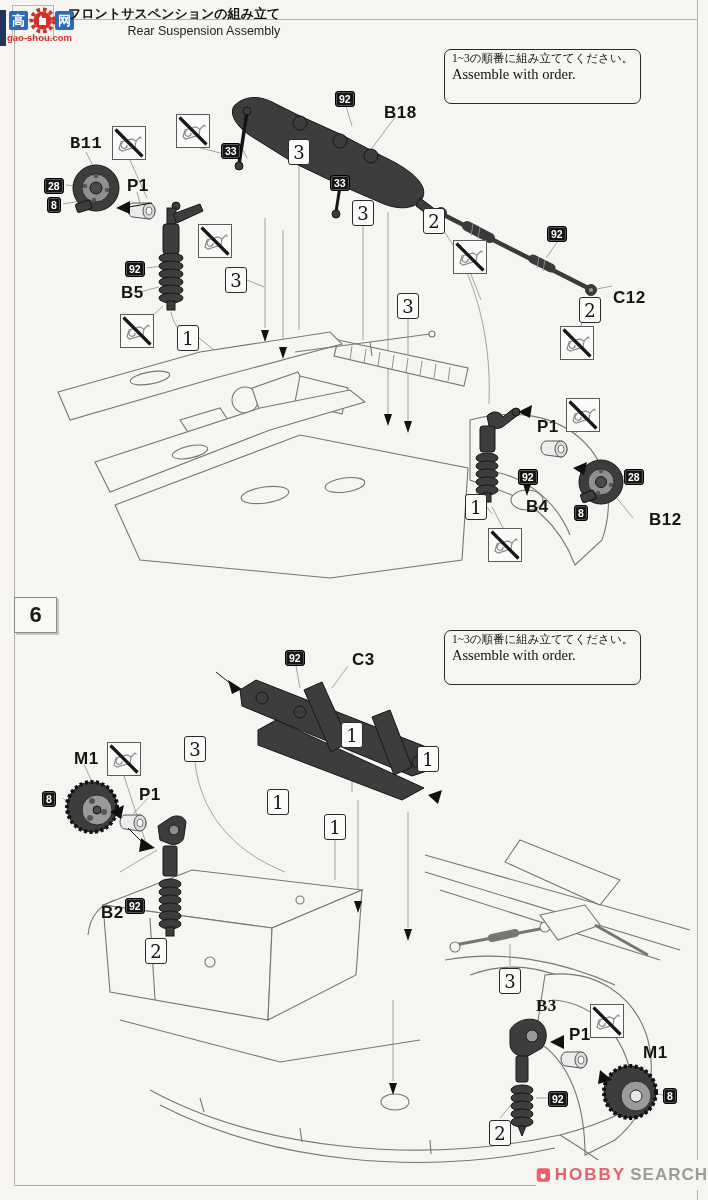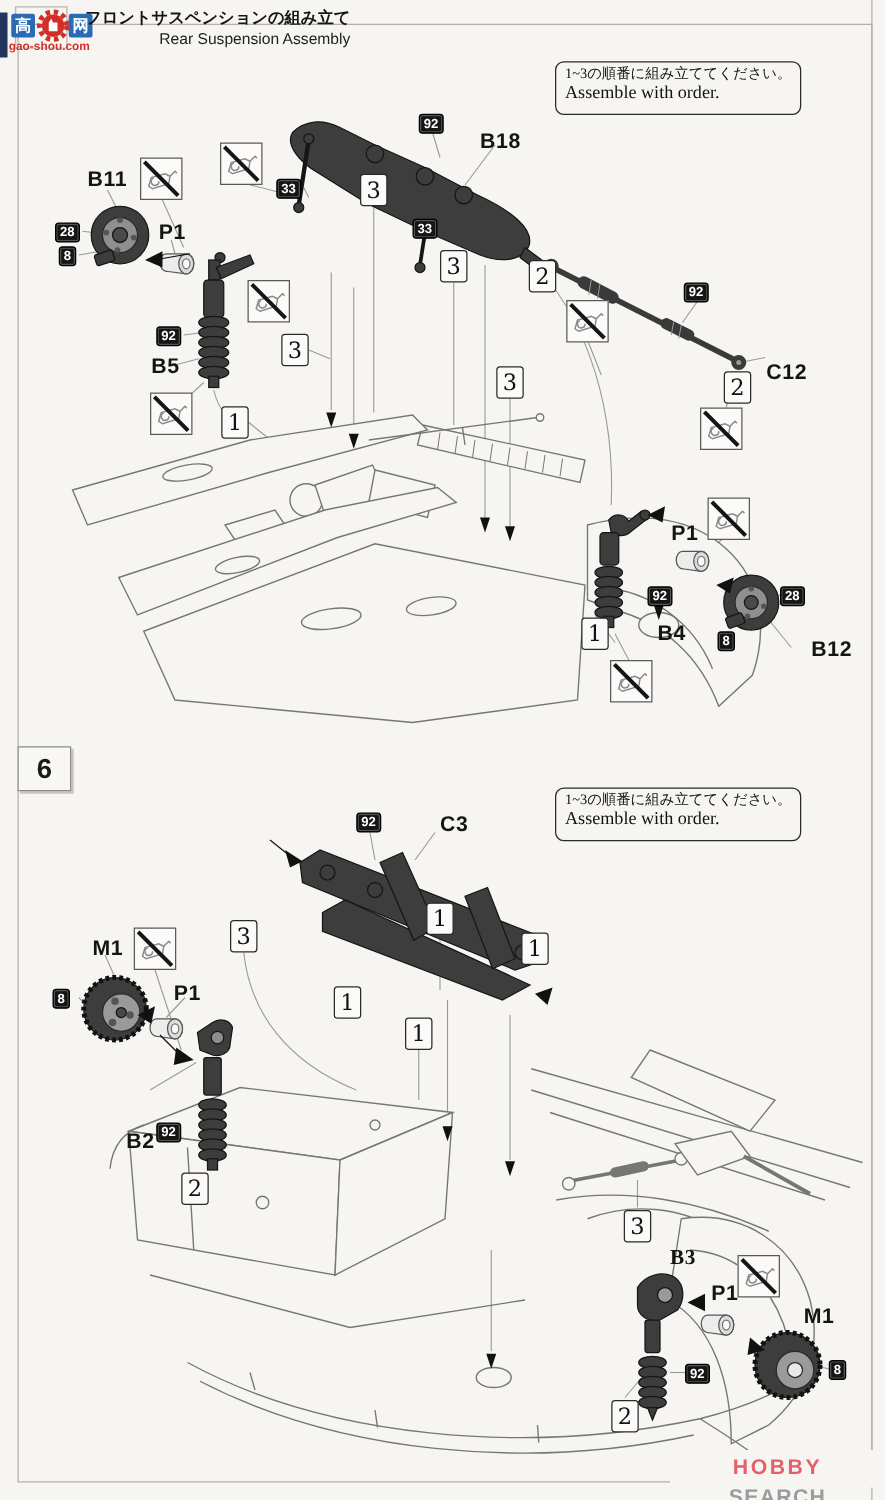--- a/index.html
+++ b/index.html
@@ -38,41 +38,41 @@
   .step-title .jp{font-size:13px; font-weight:bold; color:#151515;}
   .step-title .en{font-size:12.5px; color:#222; margin-top:2px;}
   .step-num-box{
     position:absolute; width:41px; height:34px; background:#f8f7f4;
     border:1px solid #8a8a8a; box-shadow:2px 2px 0 #c9c6c0;
     display:flex; align-items:center; justify-content:center;
     font-size:22px; font-weight:bold; color:#1a1a1a;
   }
   .note-box{
     position:absolute; border:1.3px solid #2a2a2a; border-radius:7px;
-    padding:1px 7px 8px 7px; background:#f6f5f2;
+    padding:1px 7px 20px 7px; background:#f6f5f2;
     font-family:"Liberation Serif",serif; white-space:nowrap;
   }
   .note-box .jp{font-size:11.5px; color:#111;}
   .note-box .en{font-size:14.5px; color:#111;}
   
   #watermark{position:absolute; left:0; top:5px; width:78px; height:42px;}
   #wm-strip{position:absolute; left:0; top:5px; width:6px; height:36px; background:#24355d;}
   .wm-box{
     position:absolute; top:6px; width:19px; height:19px; background:#2b6bb5;
     color:#fff; font-size:13px; font-weight:bold; display:flex; align-items:center;
     justify-content:center; border-radius:2px;
   }
   #wm-url{
     position:absolute; left:7px; top:27px; font-size:9.5px; font-weight:bold;
     color:#d03028; letter-spacing:0; text-shadow:0 0 1px #fff;
   }
   
   #footer-logo{
     position:absolute; left:536px; top:1160px; width:172px; height:30px;
-    background:#f6f5f2; display:flex; align-items:center; gap:4px;flex-direction:column;
+    background:#f6f5f2; display:flex; align-items:center; gap:4px;
   }
   #brand-primary{font-size:17px; font-weight:bold; color:#e4606a; letter-spacing:2px;}
   #brand-secondary{font-size:17px; font-weight:bold; color:#9b9b9b; letter-spacing:1px;}
 </style>
 </head>
 <body>
 
 <div id="page">
 
   <svg id="artwork" width="708" height="1200" viewBox="0 0 708 1200">
@@ -419,21 +419,21 @@
     <div class="en">Assemble with order.</div>
   </div>
 
   <div class="step-num-box" style="left:14px; top:597px;">6</div>
   <div class="note-box" style="left:444px; top:630px;">
     <div class="jp">1~3の順番に組み立ててください。</div>
     <div class="en">Assemble with order.</div>
   </div>
 
   <div class="layer">
-      <div class="plabel" style="left: 70px; top: 134px;">B11</div>
+      <div class="plabel" style="left: 70px; top: 134px; font-family: Liberation Mono, monospace;">B11</div>
       <div class="plabel" style="left: 127px; top: 176px;">P1</div>
       <div class="plabel" style="left: 121px; top: 283px;">B5</div>
       <div class="plabel" style="left: 384px; top: 103px;">B18</div>
       <div class="plabel" style="left: 613px; top: 288px;">C12</div>
       <div class="plabel" style="left: 537px; top: 417px;">P1</div>
       <div class="plabel" style="left: 526px; top: 497px;">B4</div>
       <div class="plabel" style="left: 649px; top: 510px;">B12</div>
       <div class="badge" style="left: 44px; top: 178px;">28</div>
       <div class="badge" style="left: 47px; top: 197px;">8</div>
       <div class="badge" style="left: 125px; top: 261px;">92</div>

